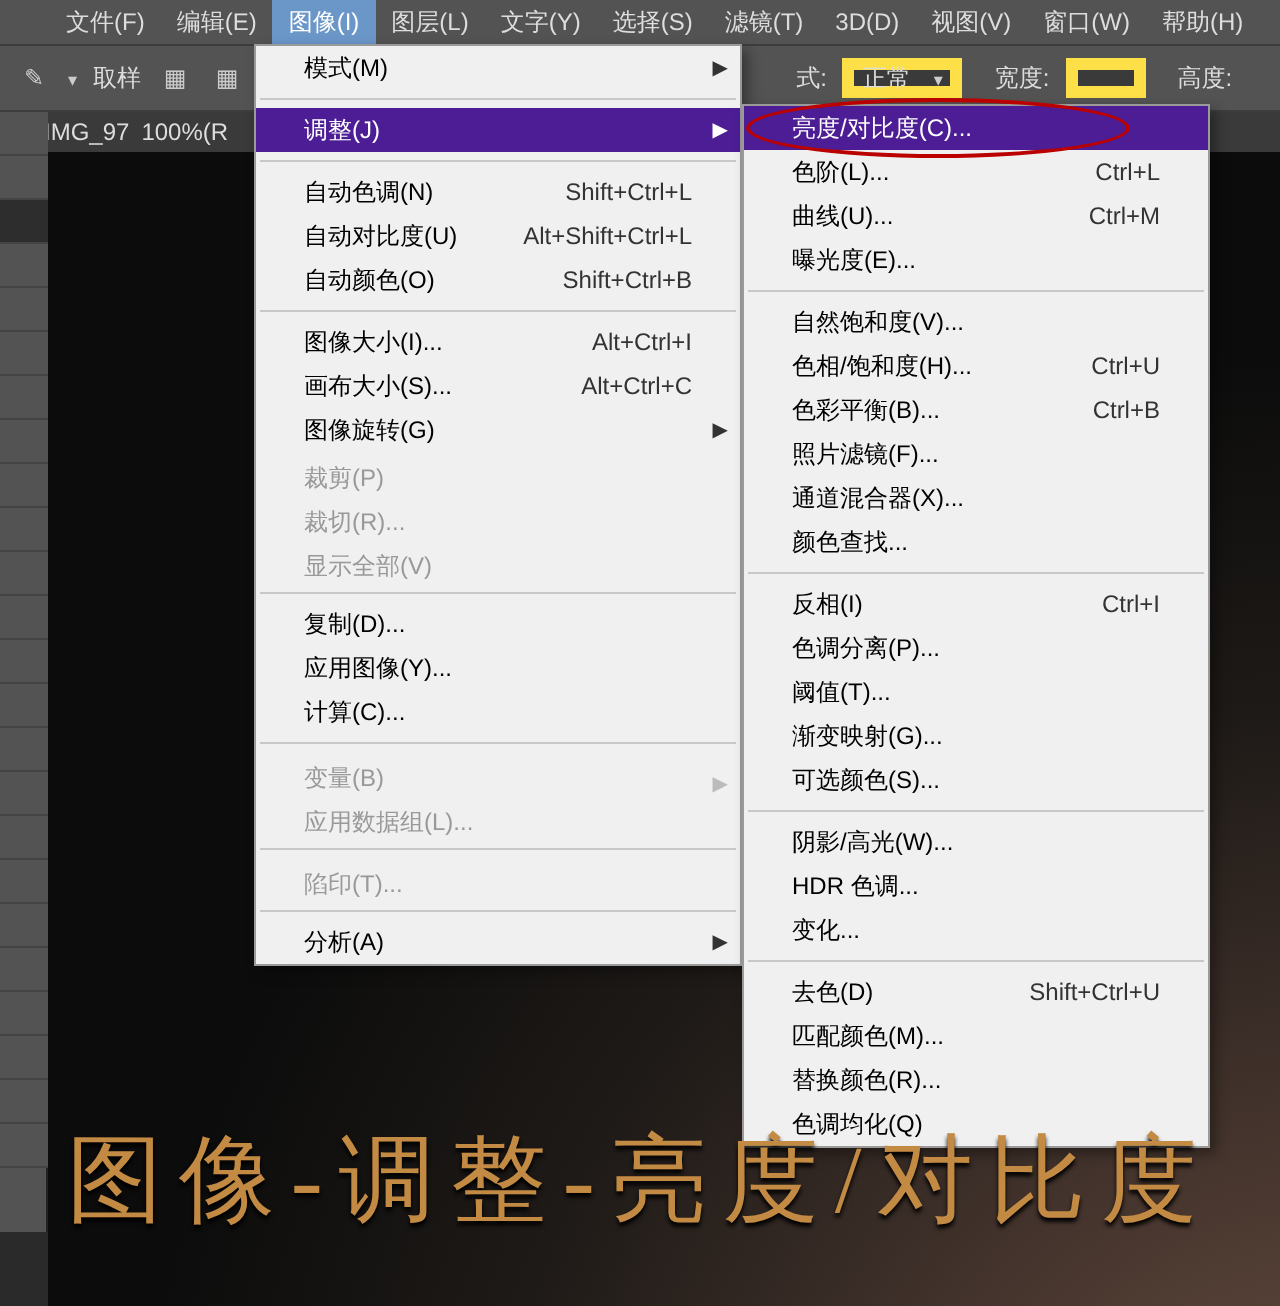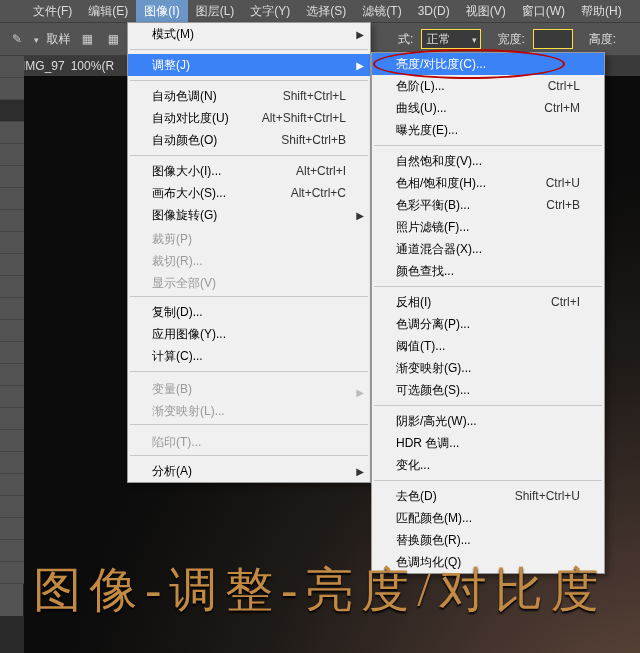--- a/index.html
+++ b/index.html
@@ -2,33 +2,33 @@
 <html><head>
 <meta charset="utf-8">
 <style>
 * { margin:0; padding:0; box-sizing:border-box; font-family:"Microsoft YaHei","SimSun",sans-serif; font-size:12px; }
 body { width:640px; height:653px; background:#2a2a2a; overflow:hidden; position:relative; }
 .menubar { height:22px; background:#535353; display:flex; align-items:center; padding-left:25px; }
 .menubar .mi { color:#ddd; padding:3px 8px; cursor:pointer; }
 .menubar .mi.active { background:#6a96c8; color:#fff; }
 .optbar { height:34px; background:#535353; border-top:1px solid #3d3d3d; border-bottom:1px solid #3d3d3d; display:flex; align-items:center; padding:0 8px; color:#ddd; gap:8px; }
 .optbar .icon { width:18px; height:18px; display:inline-flex; align-items:center; justify-content:center; color:#ccc; }
-.optbar .dd { width:60px; height:20px; background:#3a3a3a; border:1px solid #fde047; display:inline-flex; align-items:center; padding:0 4px; justify-content:space-between; color:#ddd; }
+.optbar .dd { width:60px; height:20px; background:#3a3a3a; border:6px solid #fde047; display:inline-flex; align-items:center; padding:0 4px; justify-content:space-between; color:#ddd; }
 .tabstrip { height:20px; background:#3a3a3a; color:#ddd; padding-left:22px; display:flex; align-items:center; gap:6px; }
 .toolbox { position:absolute; left:0; top:56px; width:24px; height:560px; background:#535353; border-right:1px solid #222; display:flex; flex-direction:column; }
 .toolbox .tool { width:24px; height:22px; border-bottom:1px solid #444; background:#535353; }
 .toolbox .tool:nth-child(3) { background:#2d2d2d; }
 .canvas { position:absolute; left:24px; top:76px; right:0; bottom:0; background:radial-gradient(600px 600px at 640px 700px,#6a5040 0%,#4a3830 30%,#1e1a17 70%,#0c0c0c 100%); }
 .menu1 { position:absolute; left:127px; top:22px; width:244px; background:#f0f0f0; border:1px solid #9a9a9a; box-shadow:3px 3px 6px rgba(0,0,0,.35); }
 .menu2 { position:absolute; left:371px; top:52px; width:234px; background:#f0f0f0; border:1px solid #9a9a9a; box-shadow:3px 3px 6px rgba(0,0,0,.35); }
 .mrow { display:flex; align-items:center; height:22px; padding:0 24px 0 24px; color:#000; position:relative; white-space:nowrap; }
 .mrow.disabled { color:#999;align-items:flex-end; }
 .mrow .lbl { flex:1; }
 .mrow .sc { margin-left:auto; color:#333; }
-.mrow.hl { background:#3b82f6; color:#fff; }
+.mrow.hl { background:#4c1d95; color:#fff; }
 .mrow .sub { position:absolute; right:6px; font-size:10px; color:#333; }
 .mrow.disabled .sub { color:#bbb; }
 .mrow.hl .sub { color:#fff; }
 .msep { height:1px; margin:4px 2px; background:#c8c8c8; }
 .circle { position:absolute; left:373px; top:49px; width:192px; height:30px; border:2px solid #b00; border-radius:50%; pointer-events:none; }
 .caption { position:absolute; left:0; right:0; top:558px; text-align:center; font-size:48px; letter-spacing:8px; color:#c28a43; text-shadow:0 2px 2px #000; font-family:"STKaiti","KaiTi",serif; }
 .tri::after{content:"▾";font-size:9px;color:#ccc;}
 </style>
 </head>
 <body>
@@ -152,21 +152,21 @@
     </div>
     <div class="mrow">
       <span class="lbl">计算(C)...</span>
     </div>
     <div class="msep"></div>
     <div class="mrow disabled">
       <span class="lbl">变量(B)</span>
       <span class="sub">▶</span>
     </div>
     <div class="mrow disabled">
-      <span class="lbl">渐变映射(L)...</span>
+      <span class="lbl">应用数据组(L)...</span>
     </div>
     <div class="msep"></div>
     <div class="mrow disabled">
       <span class="lbl">陷印(T)...</span>
     </div>
     <div class="msep"></div>
     <div class="mrow">
       <span class="lbl">分析(A)</span>
       <span class="sub">▶</span>
     </div>

